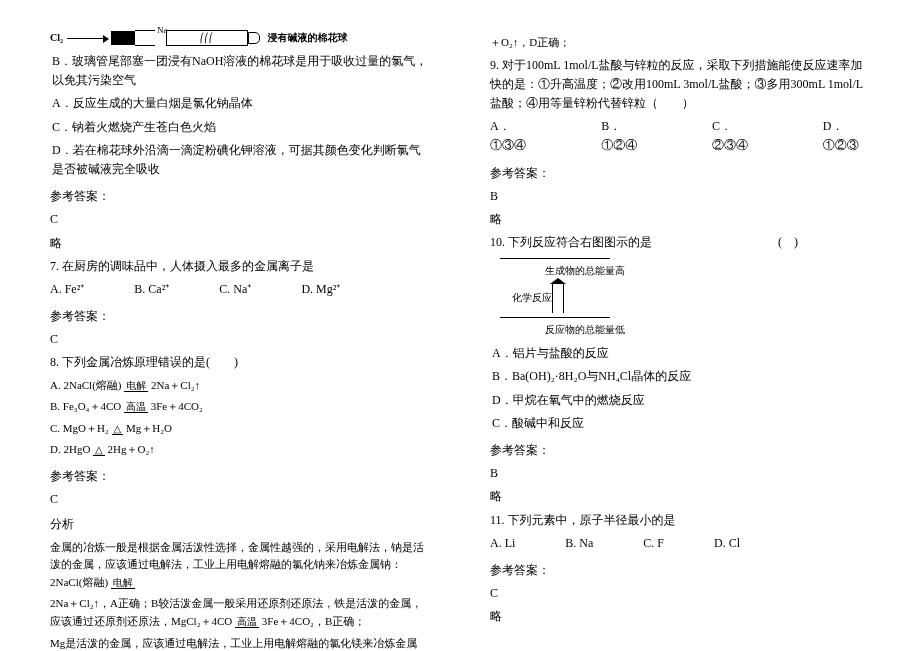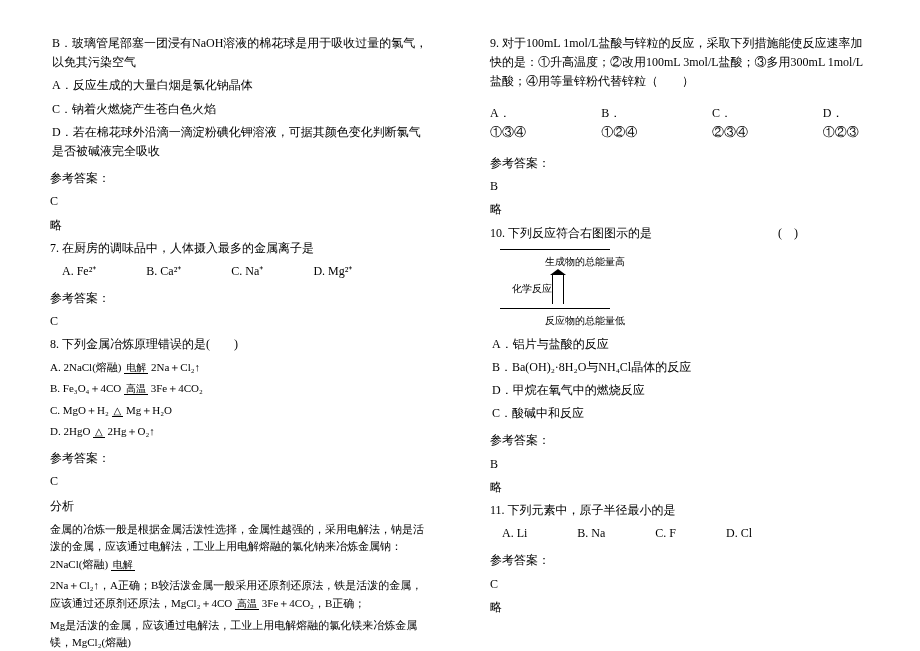--- a/index.html
+++ b/index.html
@@ -48,22 +48,22 @@
   .whitebox { width: 20px; height:14px; border-top:1px solid #000; border-bottom:1px solid #000; background:#fff; }
   .na-label { font-size:9px; position:relative; top:-8px; left:2px; }
   .tube-body { border:1px solid #000; height:14px; width:80px; display:flex; align-items:center; justify-content:center; font-size:9px;}
   .tube-cap { border:1px solid #000; height:10px; width:10px; border-radius:0 5px 5px 0;}
   .dia-text { font-size:10px; font-weight:bold; margin-left:4px; }
 
   p { margin: 4px 0; }
   .opt { margin: 4px 0 4px 2px; }
   .ref-label { margin-top: 8px; font-size:12px; }
   .ref-ans { margin: 4px 0; }
-  .inline-opts { display:flex; gap:50px; margin:4px 12px;text-align:right; }
-  .inline-opts2 { display:flex; gap:64px; margin:12px 0;align-items:center;}
+  .inline-opts { display:flex; gap:50px; margin:4px 0;text-align:right; }
+  .inline-opts2 { display:flex; gap:64px; margin:4px 0;align-items:center;}
   .ana-label { margin-top:6px;font-family:Liberation Serif, serif;}
   .small { font-size:11px; }
   .condition { font-size:10px; border-bottom:1px solid #000; padding:0 2px;}
 
   .energy-diagram {
     width: 160px;
     margin: 6px 0 6px 10px;
     font-size: 10px;
   }
   .energy-line { border-top:1px solid #000; width:110px; margin:4px 0; }
@@ -79,20 +79,32 @@
   }
 
 </style>
 </head>
 <body>
 
 <div class="page">
 
   <div class="col">
 
+    <div class="diagram">
+      <span class="cl2-label">Cl₂</span>
+      <span class="arrow-line"></span>
+      <span class="tube">
+        <span class="blackbox"></span>
+        <span class="whitebox"></span>
+        <span class="na-label">Na</span>
+        <span class="tube-body">⎛⎛⎛</span>
+        <span class="tube-cap"></span>
+      </span>
+      <span class="dia-text">浸有碱液的棉花球</span>
+    </div>
 
     <p class="opt">B．玻璃管尾部塞一团浸有NaOH溶液的棉花球是用于吸收过量的氯气，以免其污染空气</p>
     <p class="opt">A．反应生成的大量白烟是氯化钠晶体</p>
     <p class="opt">C．钠着火燃烧产生苍白色火焰</p>
     <p class="opt">D．若在棉花球外沿滴一滴淀粉碘化钾溶液，可据其颜色变化判断氯气是否被碱液完全吸收</p>
 
     <p class="ref-label">参考答案：</p>
     <p class="ref-ans">C</p>
     <p class="ref-ans">略</p>
 
@@ -131,20 +143,21 @@
       <span> 2Na＋Cl₂↑，A正确；B较活泼金属一般采用还原剂还原法，铁是活泼的金属，应该通过还原剂还原法，MgCl₂＋4CO </span><span class="condition">高温</span><span> 3Fe＋4CO₂，B正确；</span>
     </p>
     <p class="small">
       <span>Mg是活泼的金属，应该通过电解法，工业上用电解熔融的氯化镁来冶炼金属镁，MgCl₂(熔融) </span>
     </p>
 
   </div>
 
   <div class="col">
 
+    <p class="small">＋O₂↑，D正确；</p>
 
     <p>9. 对于100mL 1mol/L盐酸与锌粒的反应，采取下列措施能使反应速率加快的是：①升高温度；②改用100mL 3mol/L盐酸；③多用300mL 1mol/L盐酸；④用等量锌粉代替锌粒（　　）</p>
     <div class="inline-opts2">
       <span>A．①③④</span>
       <span>B．①②④</span>
       <span>C．②③④</span>
       <span>D．①②③</span>
     </div>
 
     <p class="ref-label">参考答案：</p>

